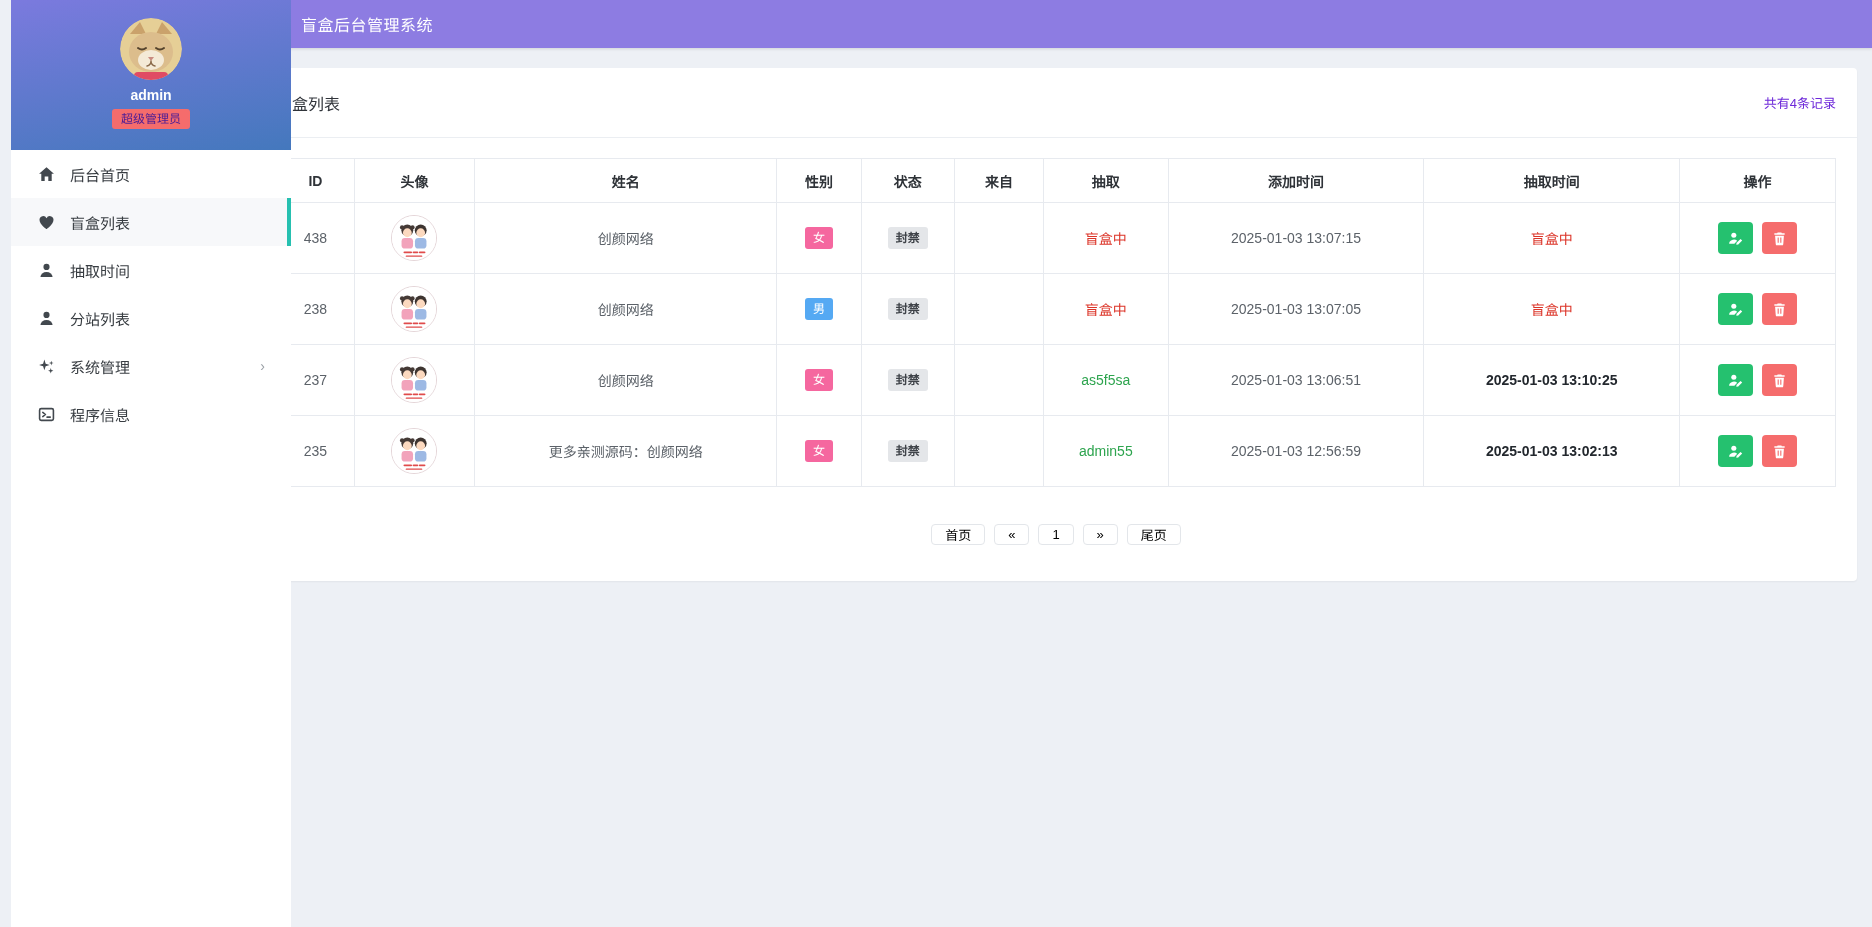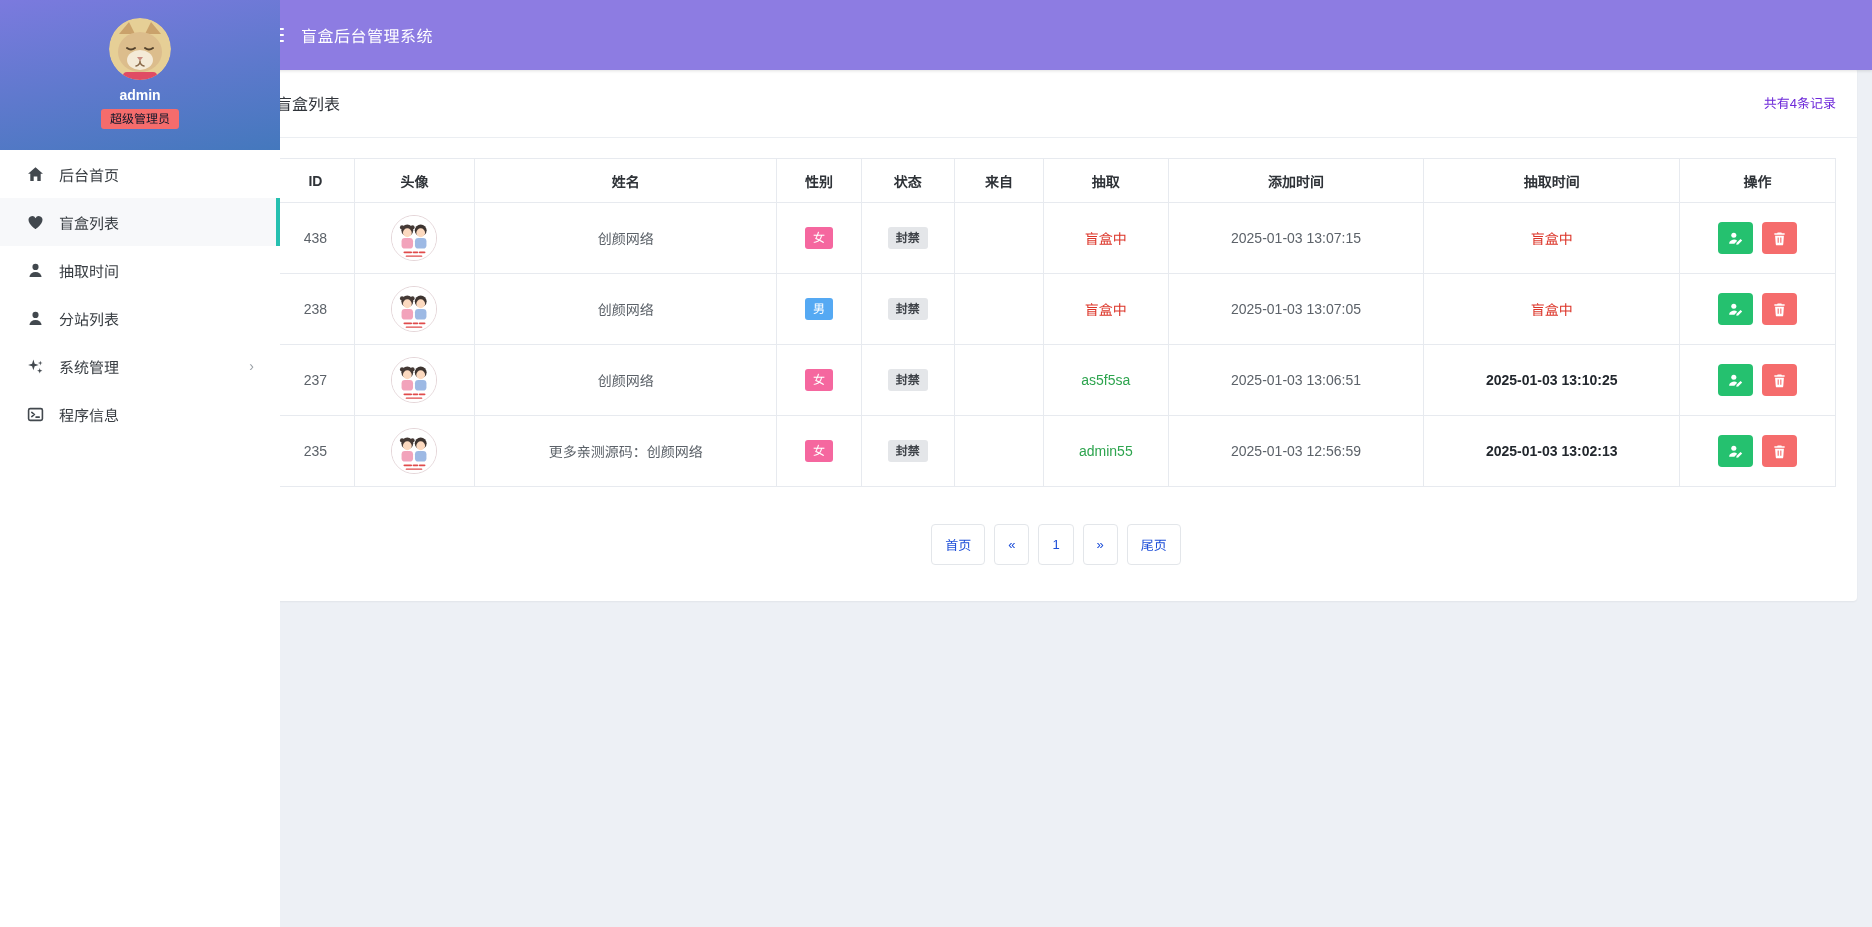--- a/index.html
+++ b/index.html
@@ -1,34 +1,34 @@
 <!DOCTYPE html>
 <html lang="zh-CN" style="--accent: #8d7ce2; --grad-top: #7b7ade; --grad-bottom: #4478bd; --teal: #26c0b0; --pink: #f5679f; --blue: #55a9f3; --badge-red: #f56c6c; --red-text: #dc3529; --green-text: #2da44e; --btn-green: #25c16f; --btn-red: #f56c6c;"><head>
 <meta charset="utf-8">
 <style>
   * { margin:0; padding:0; box-sizing:border-box; }
   html,body { width:1872px; height:927px; font-family:"Liberation Sans","DejaVu Sans",sans-serif; background:#edf0f5; overflow:hidden; }
 
   
-  .sidebar { position:fixed; left:0; top:0; width:280px; height:100%; background:#ffffff; z-index:20; }
+  .sidebar { position:fixed; left:11px; top:0; width:280px; height:100%; background:#ffffff; z-index:20; }
   .sidebar-profile { height:150px; background:linear-gradient(170deg, var(--grad-top) 0%, var(--grad-bottom) 100%);
     display:flex; flex-direction:column; align-items:center; justify-content:flex-start; padding-top:18px; }
   .avatar-big { width:62px; height:62px; border-radius:50%; overflow:hidden; flex:0 0 auto; }
   .profile-name { color:#ffffff; font-weight:bold; font-size:14px; margin-top:7px; }
-  .profile-badge { margin-top:6px; background:var(--badge-red); color:#0f172a; font-size:12px; padding:2px 9px; border-radius:3px; line-height:16px;text-align:right; }
+  .profile-badge { margin-top:6px; background:var(--badge-red); color:#4c1d95; font-size:12px; padding:2px 9px; border-radius:3px; line-height:16px;text-align:right; }
   .menu { padding-top:0; }
   .menu-item { position:relative; height:48px; display:flex; align-items:center; padding-left:27px; cursor:pointer; }
   .menu-item .mi-icon { width:17px; height:17px; margin-right:15px; display:inline-flex; color:#42484e; }
   .menu-item .mi-label { font-size:15px; color:#383d42; }
   .menu-item.active { background:#f7f8fa; }
   .menu-item.active::after { content:""; position:absolute; right:0; top:0; width:4px; height:100%; background:var(--teal); }
   .menu-item .mi-caret { position:absolute; right:26px; color:#9aa0a6; font-size:14px; line-height:1; }
 
   
-  .topbar { position:fixed; left:240px; top:0; right:0; height:70px; background:var(--accent);
+  .topbar { position:fixed; left:240px; top:0; right:0; height:48px; background:var(--accent);
     display:flex; align-items:center; padding:0 24px; box-shadow:0 1px 3px rgba(0,0,0,.12); z-index:10; }
   .hamburger { width:20px; height:14px; display:flex; flex-direction:column; justify-content:space-between; cursor:pointer; }
   .hamburger span { display:block; height:2px; background:#ffffff; border-radius:1px; }
   .topbar-title { color:#ffffff; font-size:16px; margin-left:17px; letter-spacing:.5px; }
 
   
   .content { position:absolute; left:240px; top:52px; right:0; bottom:0; background:#edf0f5; overflow:auto; }
   .card { background:#ffffff; margin:16px 15px; border-radius:4px; box-shadow:0 1px 2px rgba(0,0,0,.05); }
   .card-header { height:70px; display:flex; align-items:center; justify-content:space-between; padding:0 21px; border-bottom:1px solid #ebeef2; }
   .card-title { font-size:16px; color:#30343a; }
@@ -54,22 +54,22 @@
   .txt-red { color:var(--red-text); }
   .txt-green { color:var(--green-text); }
   .txt-dark { color:#23282e; font-weight:bold; }
   .txt-muted { color:#6d747d; }
   .op-btn { width:35px; height:32px; border:none; border-radius:4px; cursor:pointer; display:inline-flex; align-items:center; justify-content:center; margin:0 3px; }
   .op-btn.edit { background:var(--btn-green); }
   .op-btn.del { background:var(--btn-red); }
   .op-btn svg { width:15px; height:15px; color:#ffffff; }
 
   .pagination { display:flex; justify-content:center; gap:9px; margin-top:37px; }
-  .page-btn { min-width:34px; padding:10px 13px; background:#fff; border:1px solid #e3e6ea; border-radius:4px;
-    color:#1d4ed8; font-size:13px; text-align:center; cursor:pointer; font-family:inherit; }
+  .page-btn { min-width:34px; padding:0 13px; background:#fff; border:1px solid #e3e6ea; border-radius:4px;
+    color:#000000; font-size:13px; text-align:center; cursor:pointer; font-family:inherit; }
 </style>
 </head>
 <body>
 
 <aside class="sidebar">
   <div class="sidebar-profile">
     <span class="avatar-big">
       <svg viewBox="0 0 62 62" width="62" height="62">
         <defs>
             <clipPath id="cc">

